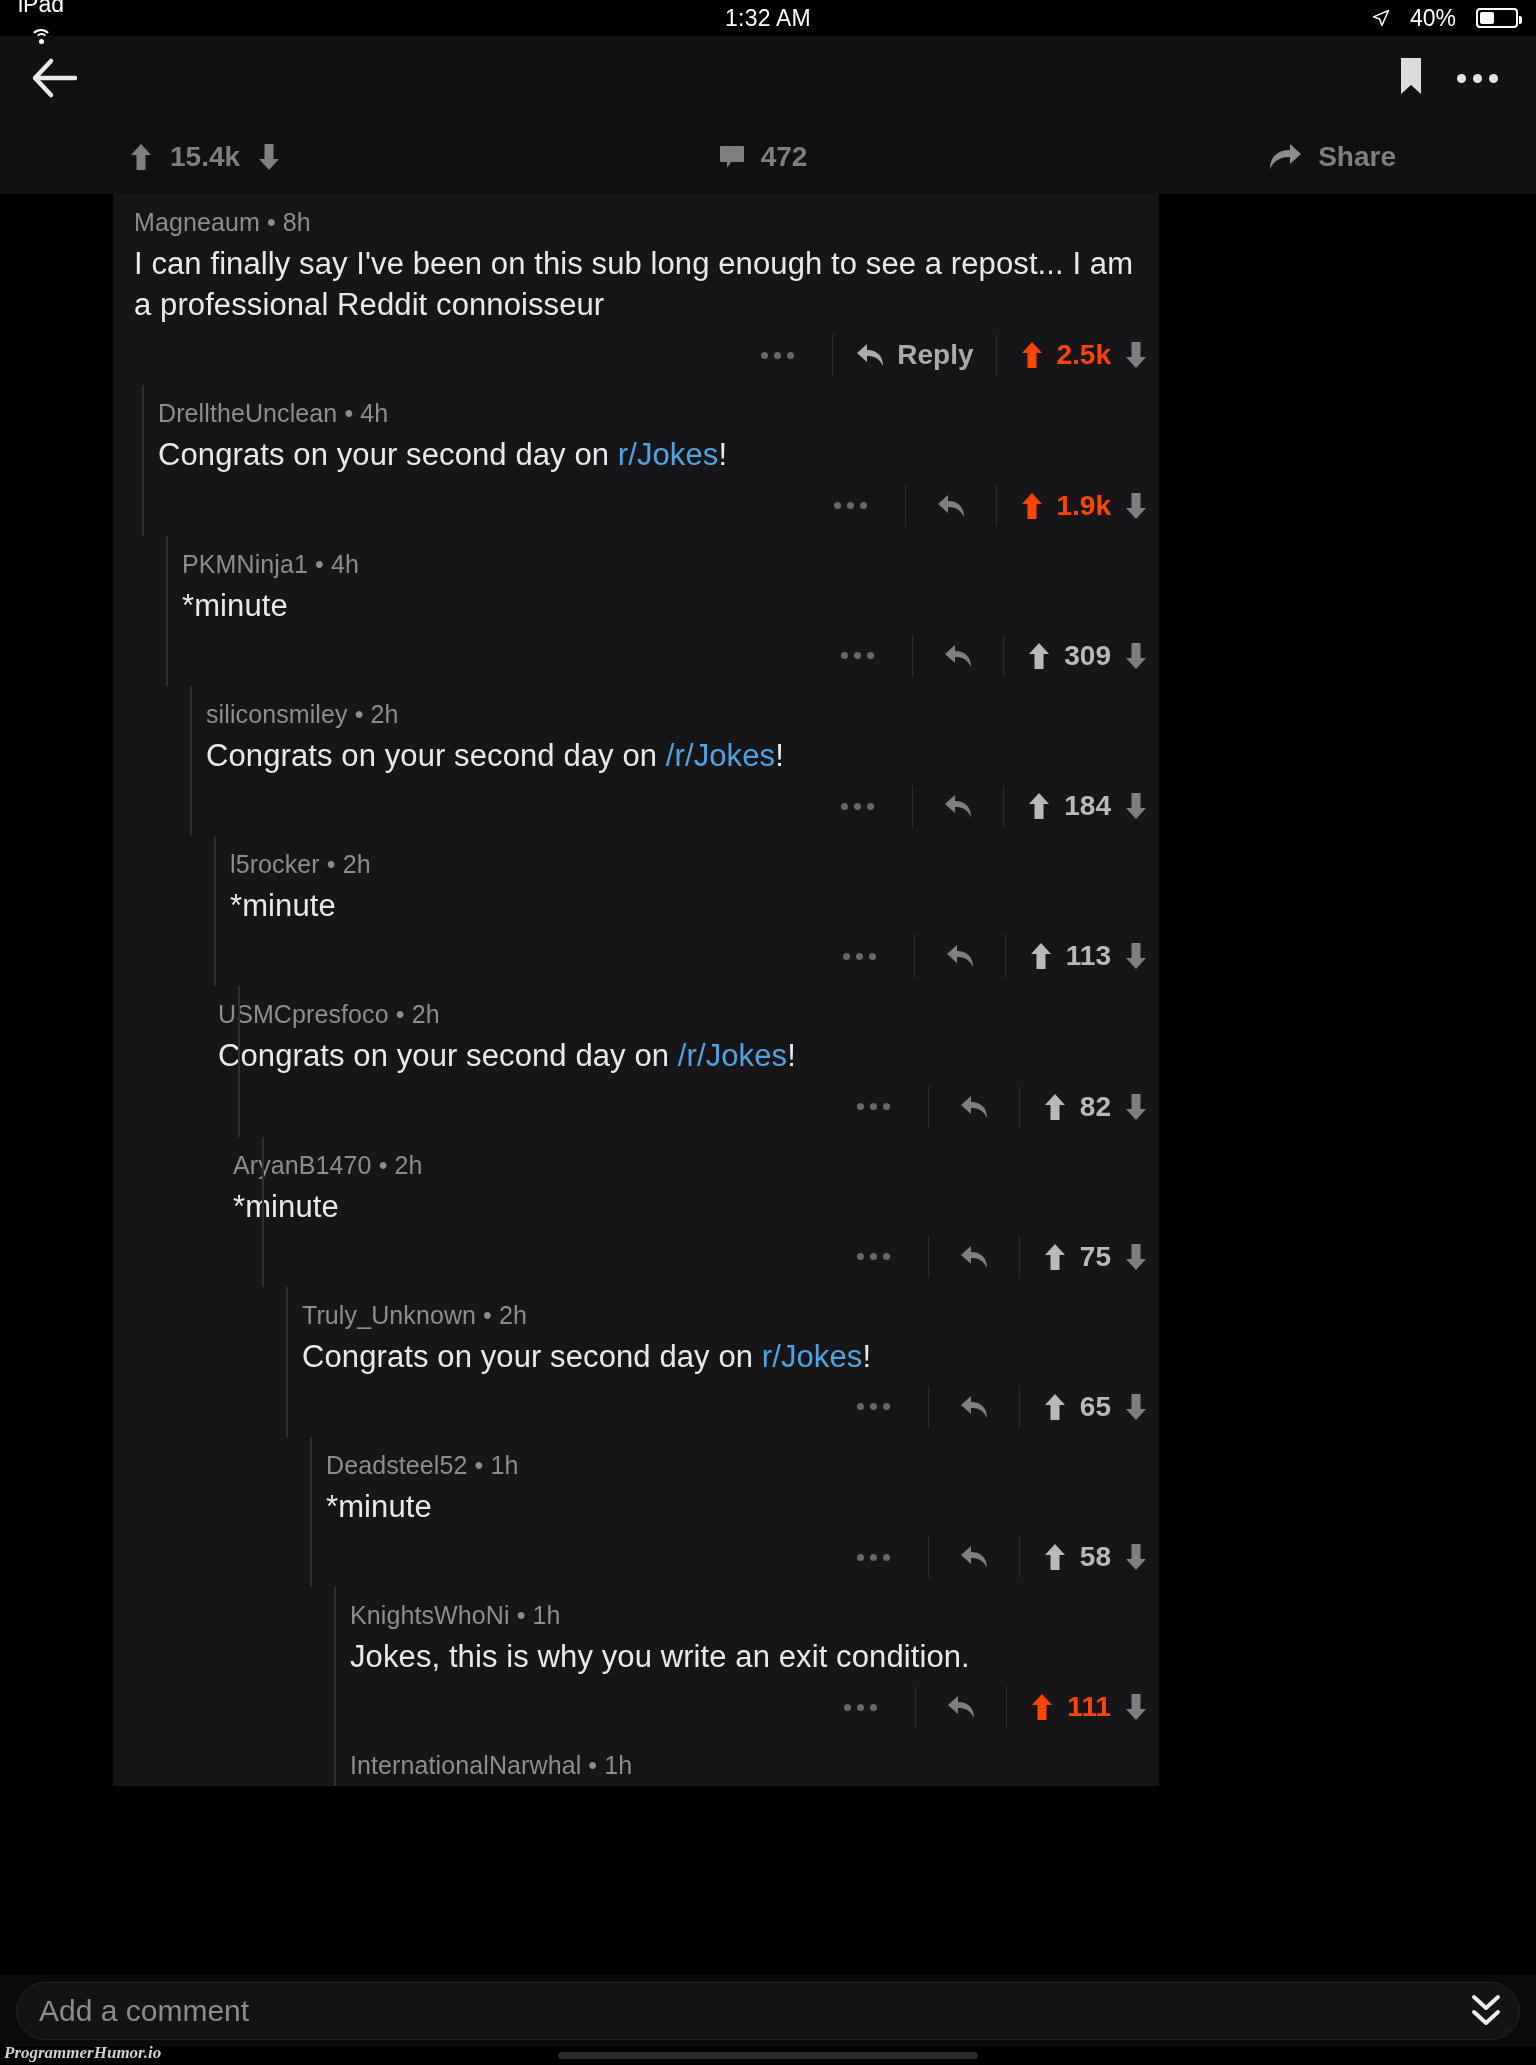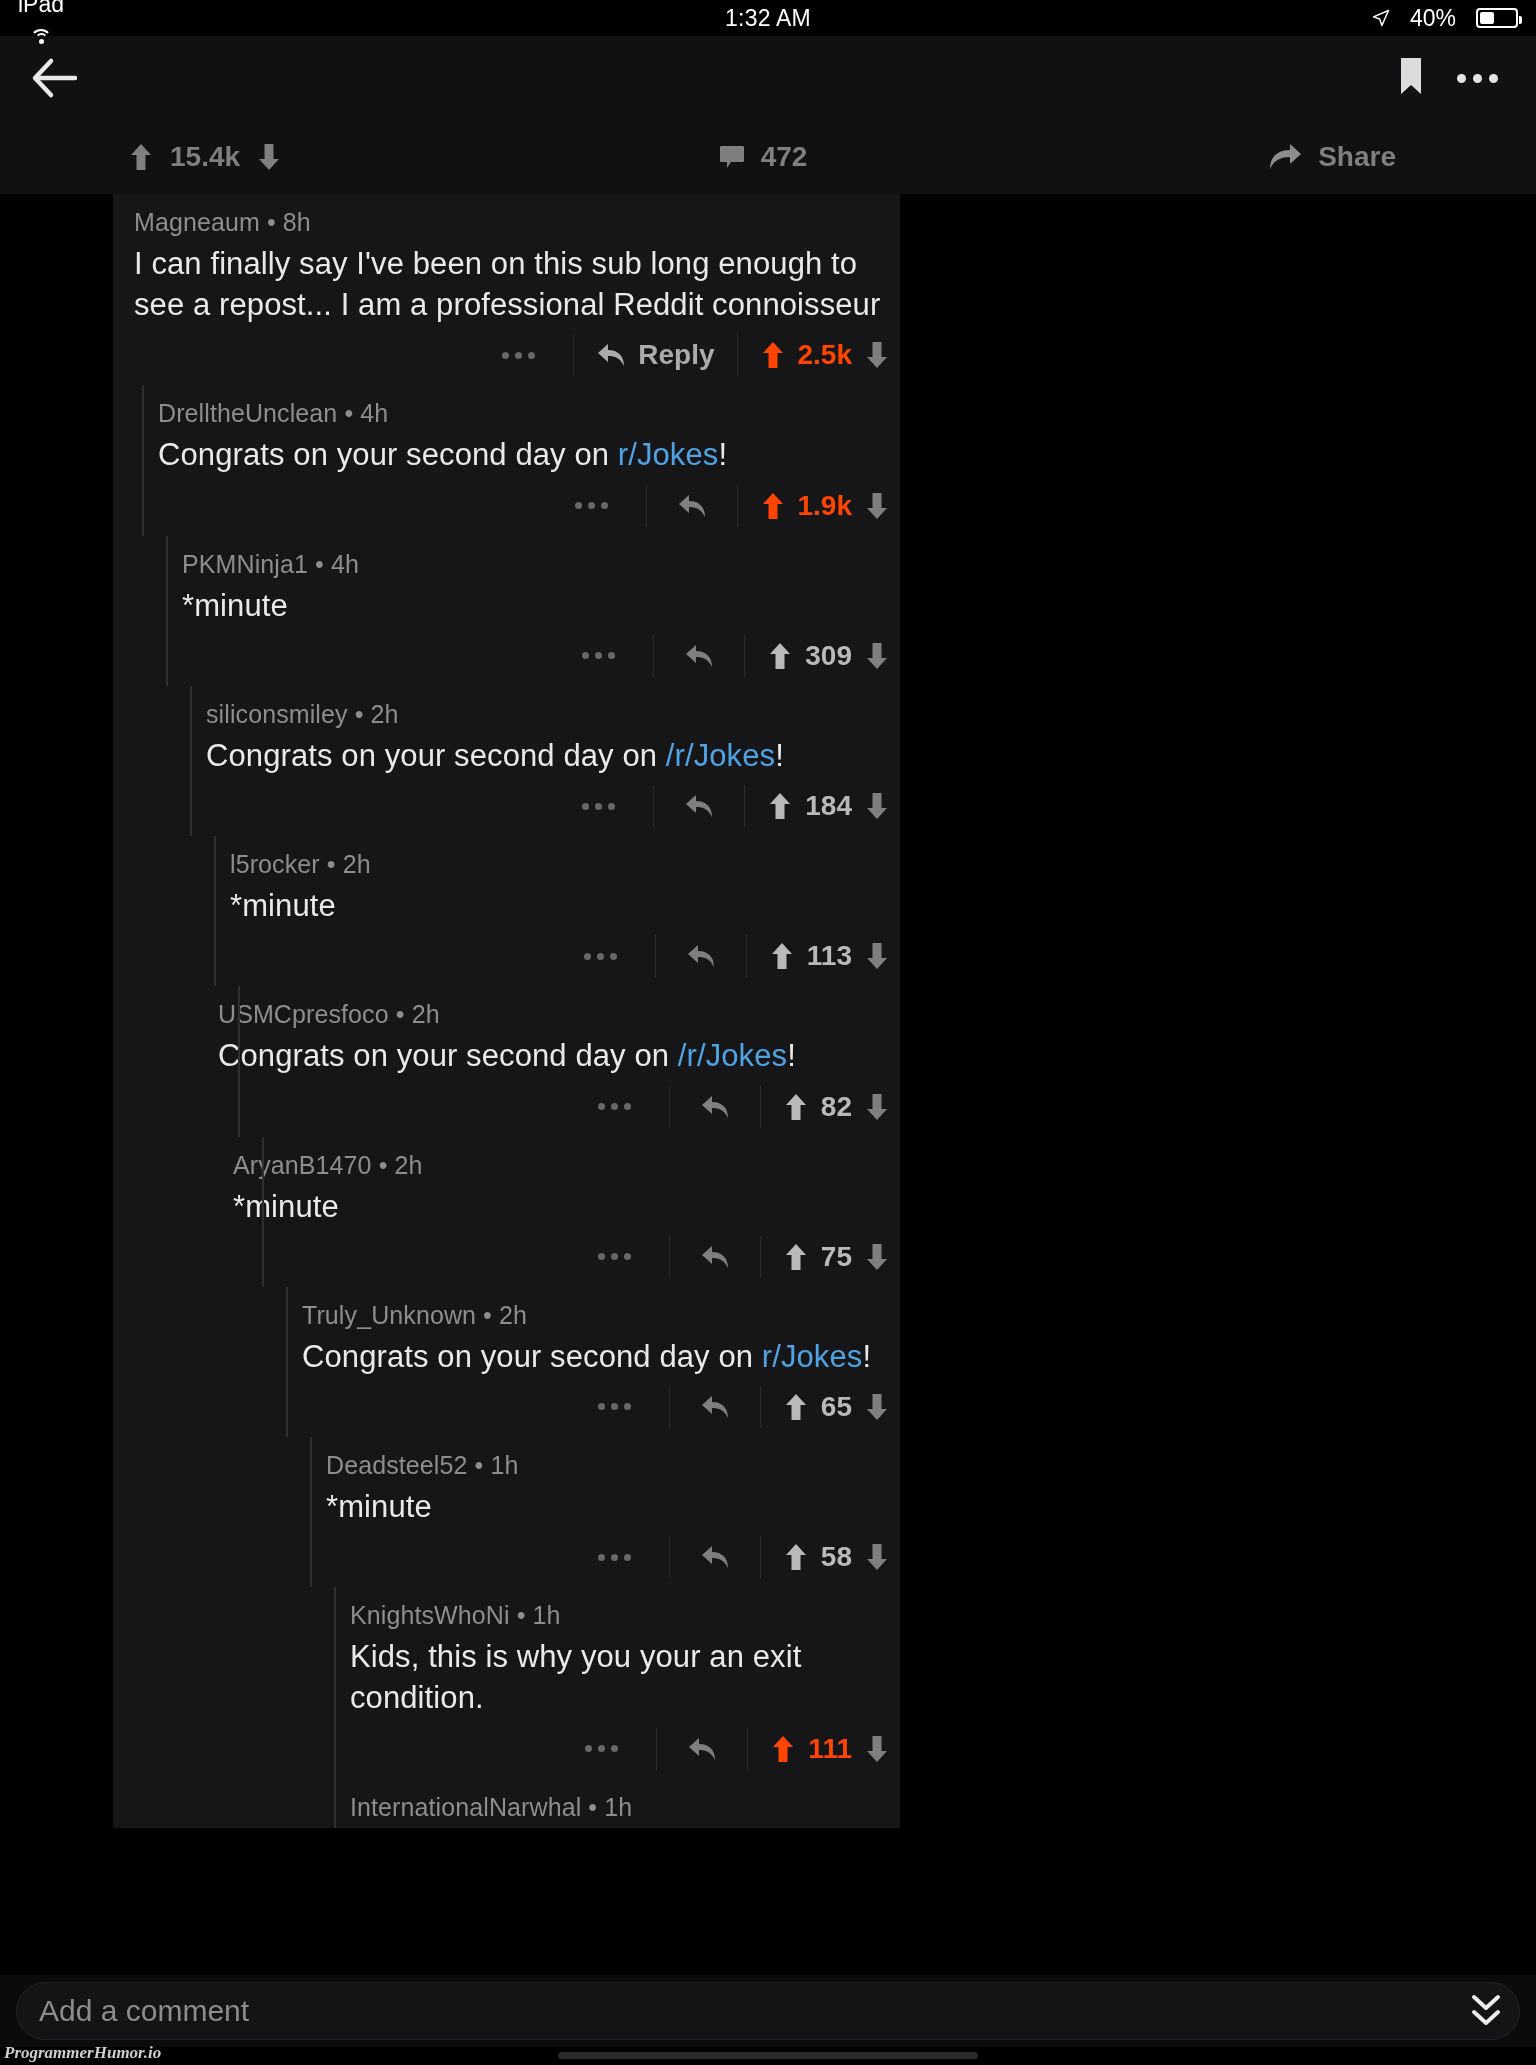--- a/index.html
+++ b/index.html
@@ -65,21 +65,21 @@
   .ab-cell.share{ justify-content:flex-end; padding-right:140px; gap:16px;text-align:right;}
   .cmt-ico{ width:26px; height:24px; }
 
   
   .thread{
     position:absolute; top:194px; left:0; right:0; bottom:104px;
     background:#000;
     overflow:hidden;
   }
   .card{
-    position:absolute; left:113px; top:0; width:787px;
+    position:absolute; left:113px; top:0; width:1046px;
     background:#161618;
     padding-bottom:0;
   }
   .comment{ position:relative; }
   .comment > .body{ padding:14px 0 0 0; }
   .meta{
     color:#8c8d8f; font-size:25px; letter-spacing:.1px;
     padding-bottom:6px;
   }
   .ctext{
@@ -467,21 +467,21 @@
             <svg class="arrow-dn" viewBox="0 0 22 28">
               <path d="M11 27 L21 16 L15.5 16 L15.5 1 L6.5 1 L6.5 16 L1 16 Z" fill="#7d7f81"></path>
             </svg>
           </span>
         </div>
       </div>
       <div class="comment" style="padding-left:237px;">
         <div class="rail" style="left:221px;"></div>
         <div class="body">
           <div class="meta"><span>KnightsWhoNi</span> • <span>1h</span></div>
-          <div class="ctext"><span>Kids, this is why you your an exit condition.</span></div>
+          <div class="ctext"><span>Jokes, this is why you write an exit condition.</span></div>
         </div>
         <div class="actions">
           <span class="act-dots">
             <i></i>
             <i></i>
             <i></i>
           </span>
           <span class="sep"></span>
           <span class="act-reply icononly">
             <svg width="30" height="26" viewBox="0 0 30 26">

